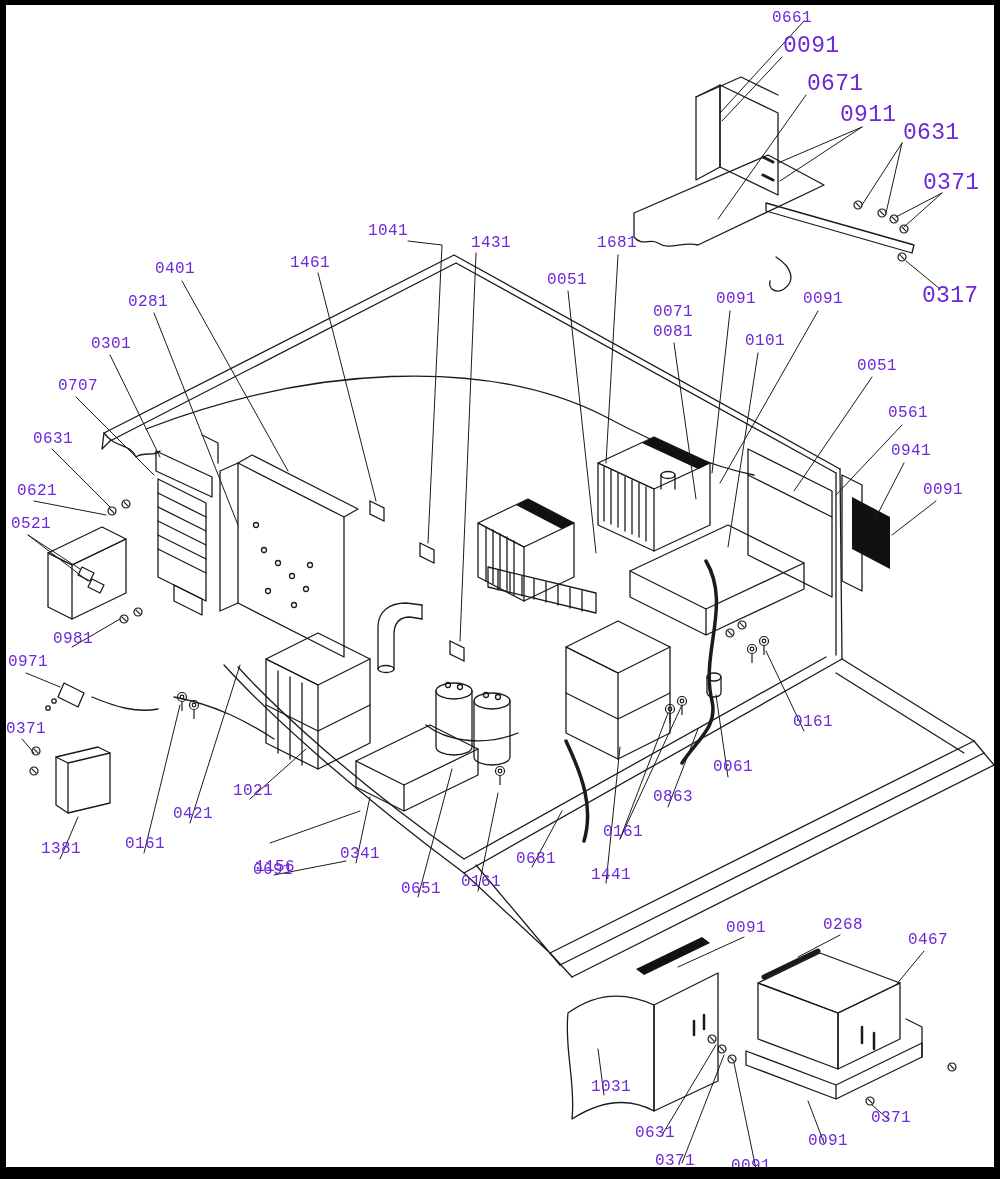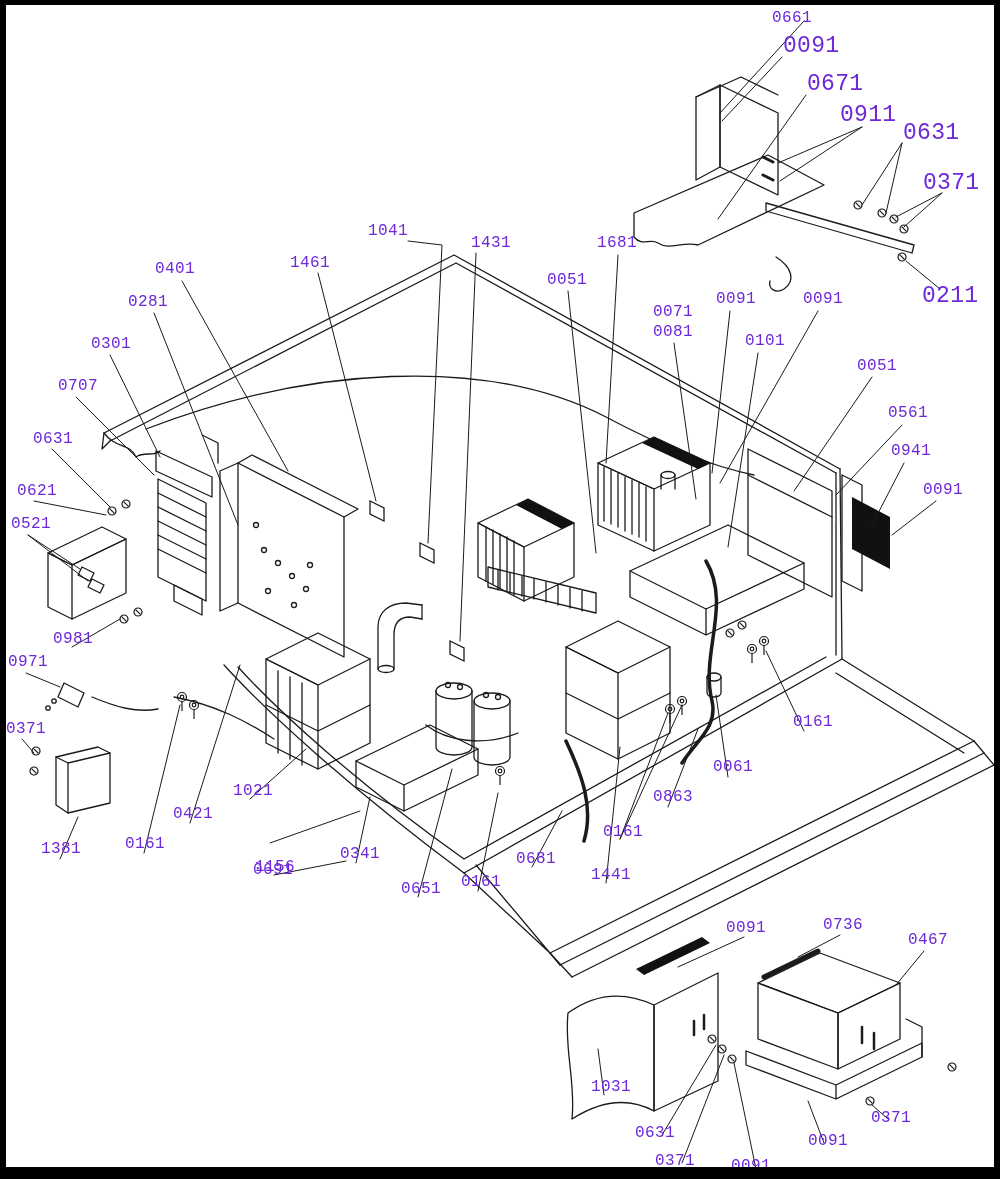--- a/index.html
+++ b/index.html
@@ -265,21 +265,21 @@
       <use href="#wscrew" x="758" y="636"></use>
   </svg>
 
   <div class="label-layer">
       <span class="label" style="left: 766px; top: 5px;">0661</span>
       <span class="label lg" style="left: 777px; top: 30px;">0091</span>
       <span class="label lg" style="left: 801px; top: 68px;">0671</span>
       <span class="label lg" style="left: 834px; top: 99px;">0911</span>
       <span class="label lg" style="left: 897px; top: 117px;">0631</span>
       <span class="label lg" style="left: 917px; top: 167px;">0371</span>
-      <span class="label lg" style="left: 916px; top: 280px;">0211</span>
+      <span class="label lg" style="left: 916px; top: 280px;">0317</span>
       <span class="label" style="left: 362px; top: 218px;">1041</span>
       <span class="label" style="left: 465px; top: 230px;">1431</span>
       <span class="label" style="left: 284px; top: 250px;">1461</span>
       <span class="label" style="left: 541px; top: 267px;">0051</span>
       <span class="label" style="left: 591px; top: 230px;">1681</span>
       <span class="label" style="left: 149px; top: 256px;">0401</span>
       <span class="label" style="left: 122px; top: 289px;">0281</span>
       <span class="label" style="left: 647px; top: 299px;">0071</span>
       <span class="label" style="left: 647px; top: 319px;">0081</span>
       <span class="label" style="left: 710px; top: 286px;">0091</span>
@@ -306,21 +306,21 @@
       <span class="label" style="left: 227px; top: 778px;">1021</span>
       <span class="label" style="left: 247px; top: 857px;">0691</span>
       <span class="label" style="left: 249px; top: 854px;">1156</span>
       <span class="label" style="left: 334px; top: 841px;">0341</span>
       <span class="label" style="left: 395px; top: 876px;">0651</span>
       <span class="label" style="left: 455px; top: 869px;">0161</span>
       <span class="label" style="left: 510px; top: 846px;">0681</span>
       <span class="label" style="left: 585px; top: 862px;">1441</span>
       <span class="label" style="left: 597px; top: 819px;">0161</span>
       <span class="label" style="left: 720px; top: 915px;">0091</span>
-      <span class="label" style="left: 817px; top: 912px;">0736</span>
+      <span class="label" style="left: 817px; top: 912px;">0268</span>
       <span class="label" style="left: 902px; top: 927px;">0467</span>
       <span class="label" style="left: 585px; top: 1074px;">1031</span>
       <span class="label" style="left: 629px; top: 1120px;">0631</span>
       <span class="label" style="left: 649px; top: 1148px;">0371</span>
       <span class="label" style="left: 725px; top: 1153px;">0091</span>
       <span class="label" style="left: 802px; top: 1128px;">0091</span>
       <span class="label" style="left: 865px; top: 1105px;">0371</span>
     </div>
 
 </div>

